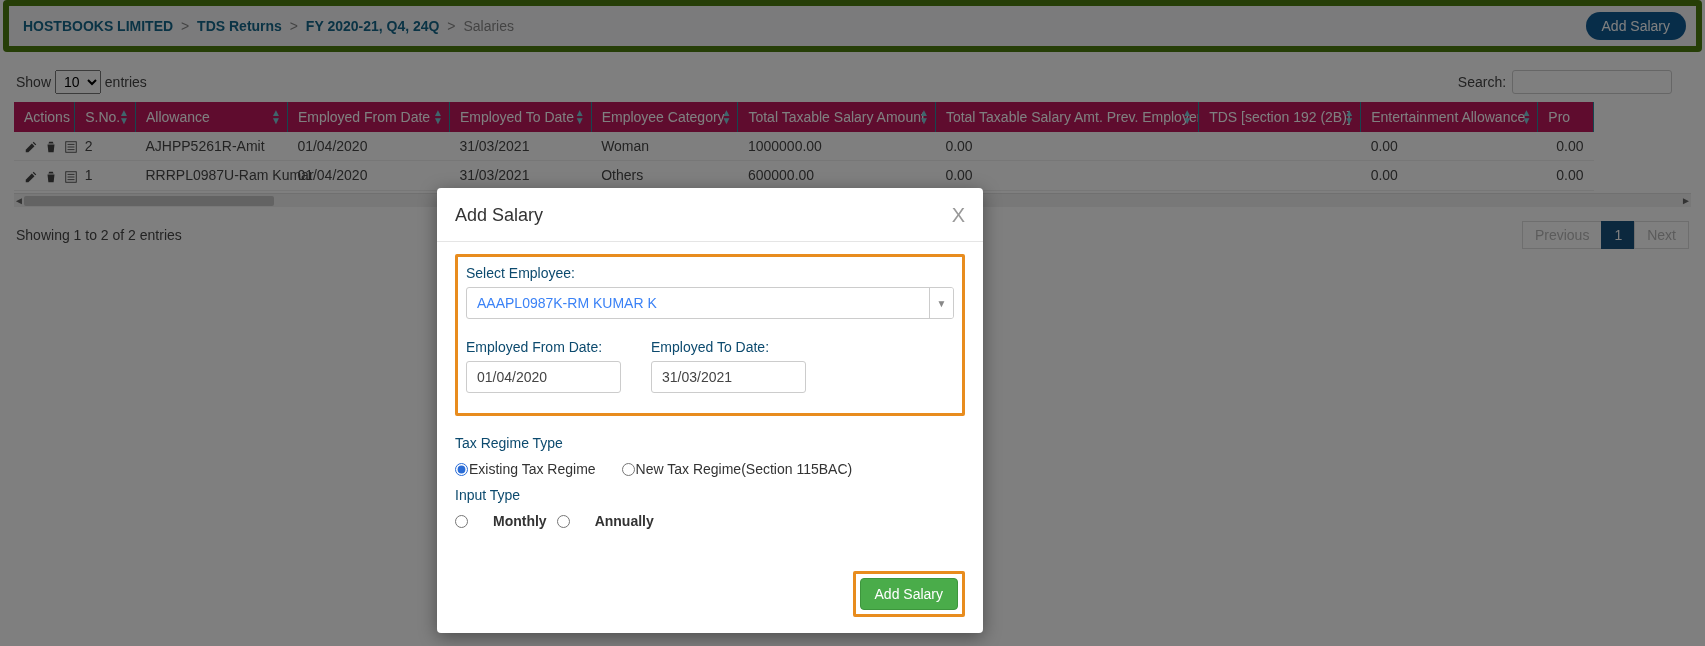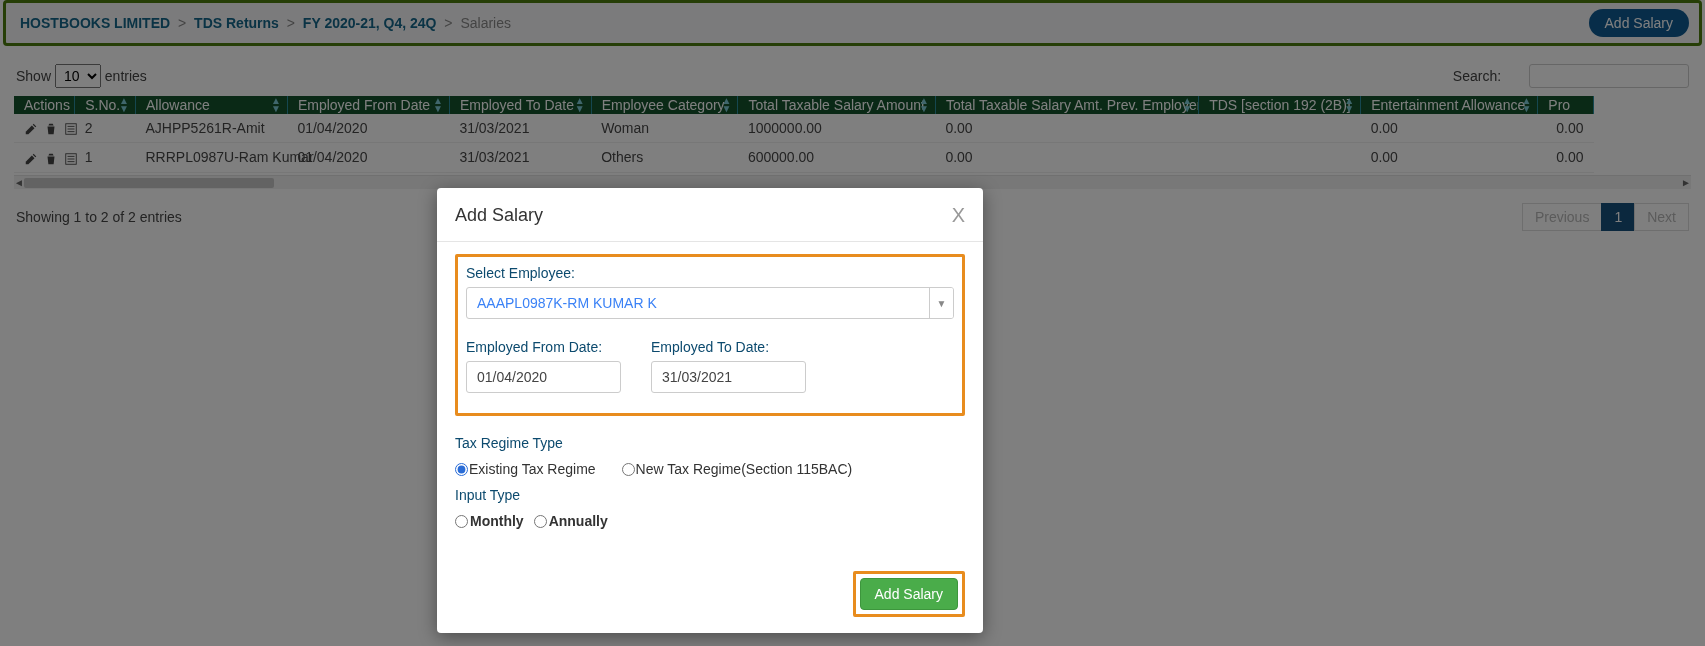--- a/index.html
+++ b/index.html
@@ -5,21 +5,21 @@
   * { box-sizing: border-box; margin: 0; padding: 0; }
   html, body { width: 1705px; height: 646px; font-family: "Segoe UI", "Helvetica Neue", Arial, sans-serif; font-size: 14px; color: #333; background: #fff; }
   
   
   .page-bar {
     display: flex;
     justify-content: space-between;
     align-items: center;
     padding: 6px 10px 6px 14px;
     background: #f7f7f9;
-    border: 3px solid #4d7c0f;
+    border: 6px solid #4d7c0f;
     border-radius: 4px;
     margin: 0 3px;
   }
   .breadcrumbs { font-size: 14px; color: #888; }
   .breadcrumbs .bc { color: #15678a; font-weight: 700; text-decoration: none; }
   .breadcrumbs .sep { color: #888; margin: 0 4px; }
   .breadcrumbs .last { color: #888; font-weight: 400; }
   .btn-add-salary-top {
     background: #0f5b93;
     color: #fff;
@@ -28,46 +28,46 @@
     border-radius: 14px;
     font-size: 14px;
     cursor: pointer;
   }
 
   
   .table-controls {
     display: flex;
     justify-content: space-between;
     align-items: center;
-    padding: 18px 16px 8px 16px;
+    padding: 18px 33px 8px 16px;
     font-size: 14px;
     color: #444;
   }
   .show-entries select {
     padding: 2px 4px;
     font-size: 14px;
   }
-  .search-box label { margin-right: 24px; }
+  .search-box label { margin-right: 2px; }
   .search-box input {
     width: 160px;
     padding: 3px 6px;
     border: 1px solid #ccc;
     border-radius: 3px;
     font-size: 14px;
   }
 
   
   .table-wrap { padding: 0 14px; overflow-x: hidden; }
   table.data { border-collapse: collapse; width: 1580px; table-layout: fixed; }
   table.data th {
-    background: #14532d;
+    background: #be185d;
     color: #ffffff;
     font-weight: 400;
     text-align: left;
-    padding: 1px 10px;
+    padding: 7px 10px;
     font-size: 14px;
     border-right: 1px solid #2a8fa0;
     position: relative;
     white-space: nowrap;
     overflow: hidden;
   }
   table.data th .sort {
     position: absolute;
     right: 6px;
     top: 50%;
@@ -223,21 +223,21 @@
     border-radius: 3px;
     font-size: 14px;
     color: #444;
     background: #fff;
   }
   .radio-row { display: flex; align-items: center; gap: 26px; margin-top: 6px; margin-bottom: 10px; }
   .radio-row label { display: flex; align-items: center; gap: 1px; cursor: pointer; }
   .radio-row input[type=radio] { accent-color: #2a6cd6; }
   .radio-row.input-type label { gap: 2px; }
   .radio-row.input-type { gap: 10px; }
-  .radio-row .bold { font-weight: 700; }
+  .radio-row .bold { font-weight: 700; margin-left: 23px; }
   .modal-footer {
     display: flex;
     justify-content: flex-end;
     padding: 10px 18px 16px 18px;
   }
   .btn-add-salary-modal {
     background: #4aac4a;
     color: #fff;
     border: 1px solid #3d963d;
     padding: 7px 14px;

